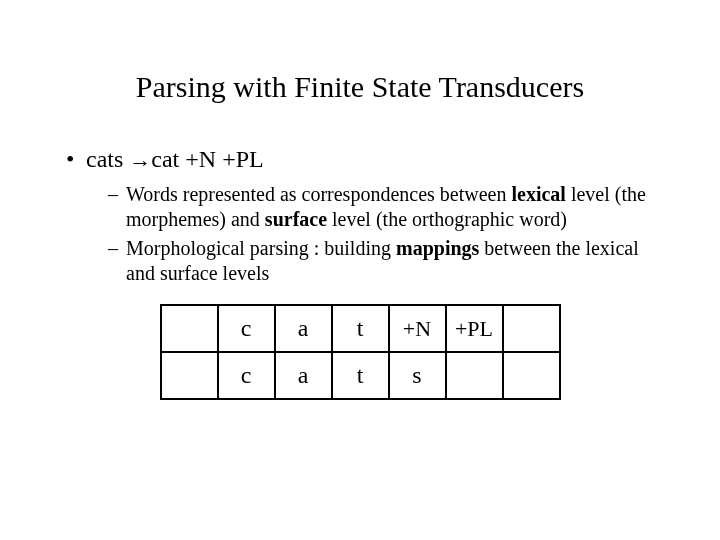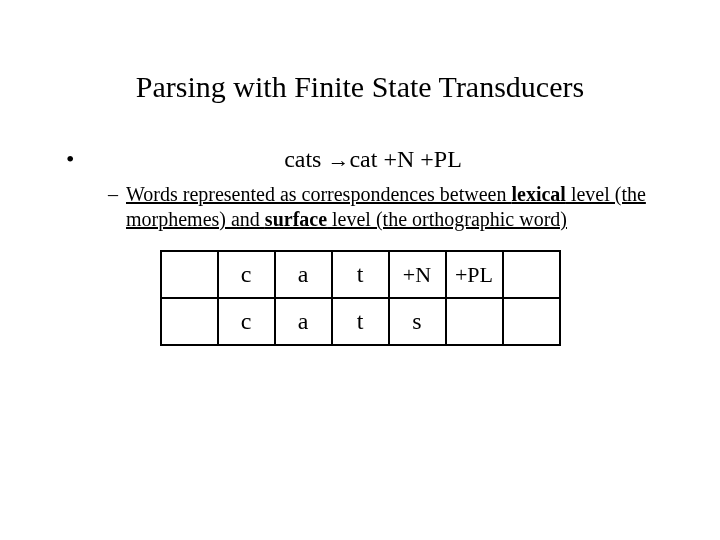--- a/index.html
+++ b/index.html
@@ -22,21 +22,20 @@
     font-size: 30px;
     text-align: center;
     margin: 20px 0 40px 0;
     font-weight: 400;
   }
   ul.top {
     list-style: none;
     padding: 0 0 0 6px;
     margin: 0 0 8px 0;
     font-size: 24px;
-    text-align: center;
   }
   ul.top > li {
     padding-left: 20px;
     margin-bottom: 6px;
     line-height: 1.25;
     position: relative;
   }
   ul.top > li::before {
     content: "•";
     position: absolute;
@@ -46,21 +45,20 @@
   }
   .arrow {
     font-family: Wingdings, "Segoe UI Symbol", sans-serif;
     font-size: 22px;
   }
   ul.sub {
     list-style: none;
     padding: 0 0 0 48px;
     margin: 0 0 16px 0;
     font-size: 20px;
-    text-decoration: underline;
   }
   ul.sub > li {
     padding-left: 18px;
     margin-bottom: 4px;
     line-height: 1.25;
     position: relative;
   }
   ul.sub > li::before {
     content: "–";
     position: absolute;
@@ -98,20 +96,23 @@
   <ul class="top">
     <li>
       <span>cats </span><span class="arrow">→</span><span>cat +N +PL</span>
     </li>
   </ul>
 
   <ul class="sub">
     <li>
       <span>Words represented as correspondences between </span><span class="bold">lexical</span><span> level (the morphemes) and </span><span class="bold">surface</span><span> level (the orthographic word)</span>
     </li>
+    <li>
+      <span>Morphological parsing : building </span><span class="bold">mappings</span><span> between the lexical and surface levels</span>
+    </li>
   </ul>
 
   <div class="table-wrap">
     <table class="levels">
       <tbody>
           <tr>
         <td></td>
         <td>c</td>
         <td>a</td>
         <td>t</td>

